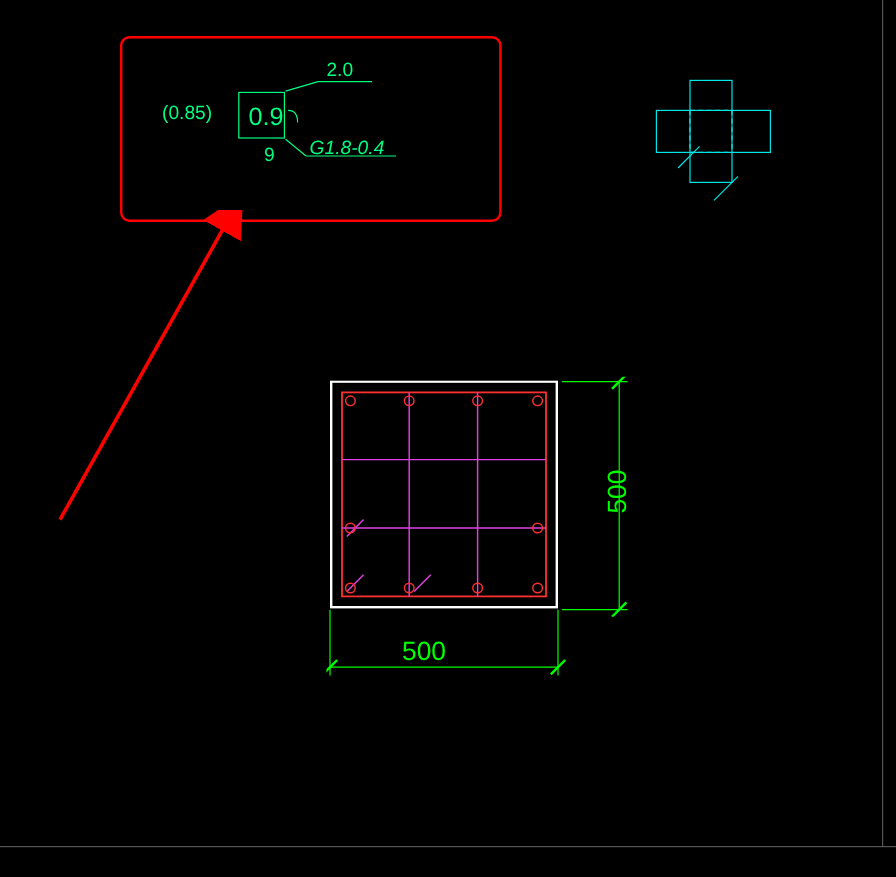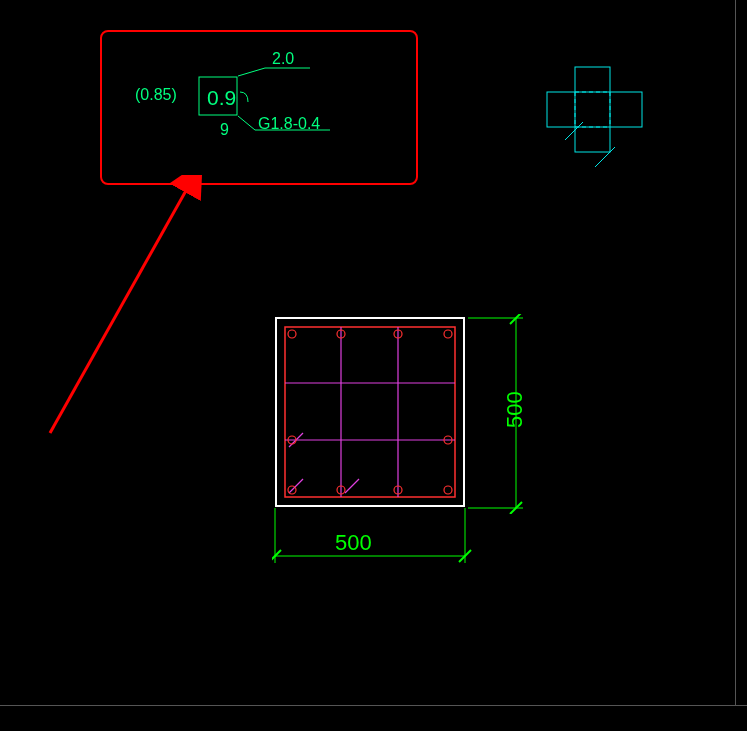--- a/index.html
+++ b/index.html
@@ -48,21 +48,21 @@
 
   <svg style="position:absolute; left:198px; top:76px;" width="40" height="40">
     <rect x="1" y="1" width="38" height="38" fill="none" stroke="#00ff7f" stroke-width="1"></rect>
   </svg>
   <div class="text-label" style="left:207px; top:86px; font-size:21px;">0.9</div>
 
   <div class="text-label" style="left:272px; top:50px;">2.0</div>
 
   <div class="text-label" style="left:220px; top:121px;">9</div>
 
-  <div class="text-label" style="left:258px; top:115px;">G1.8-0.4</div>
+  <div class="text-label" style="left:258px; top:115px;font-style:italic;">G1.8-0.4</div>
 
   <svg style="position:absolute; left:100px; top:30px;" width="318" height="155">
 
     <line x1="138" y1="46" x2="165" y2="38" stroke="#00ff7f" stroke-width="1"></line>
     <line x1="165" y1="38" x2="210" y2="38" stroke="#00ff7f" stroke-width="1"></line>
 
     <path d="M 140 62 Q 148 62 148 72" fill="none" stroke="#00ff7f" stroke-width="1"></path>
 
     <line x1="138" y1="86" x2="155" y2="100" stroke="#00ff7f" stroke-width="1"></line>
     <line x1="155" y1="100" x2="230" y2="100" stroke="#00ff7f" stroke-width="1"></line>

